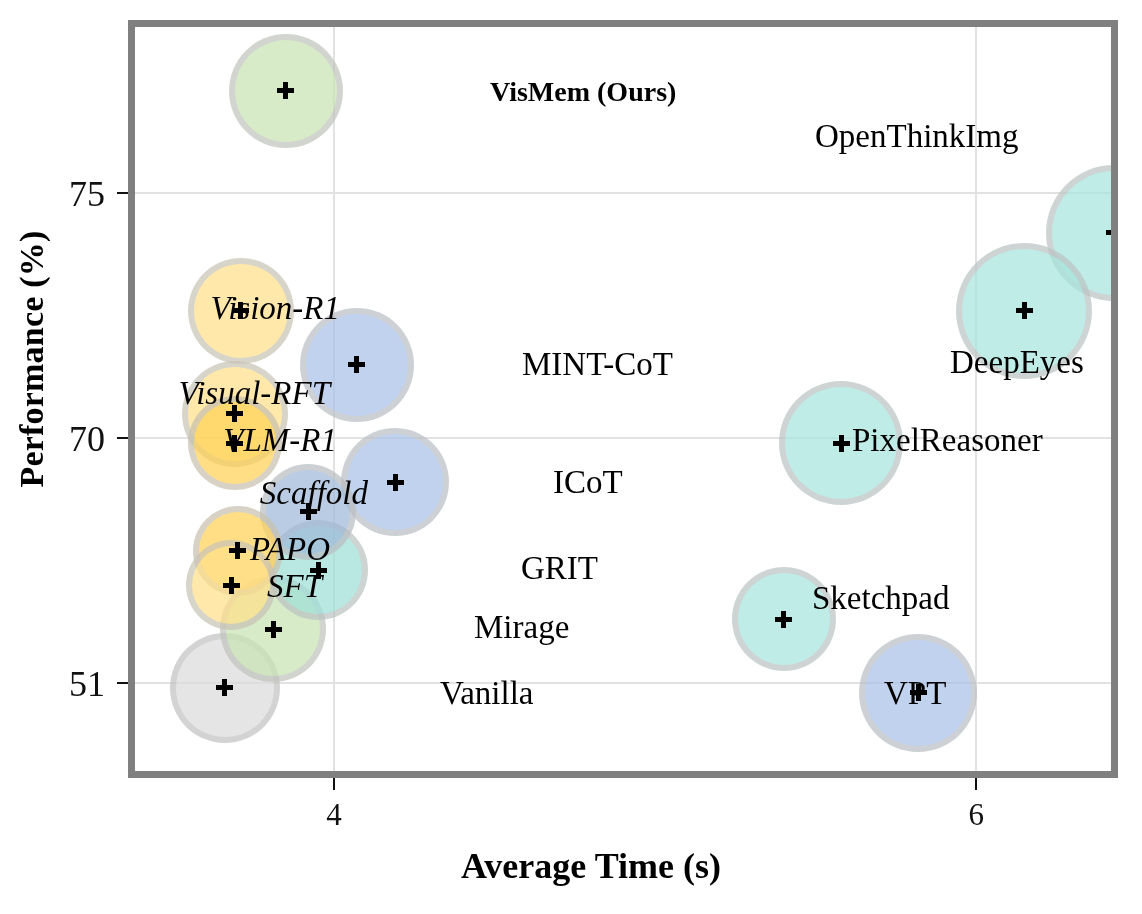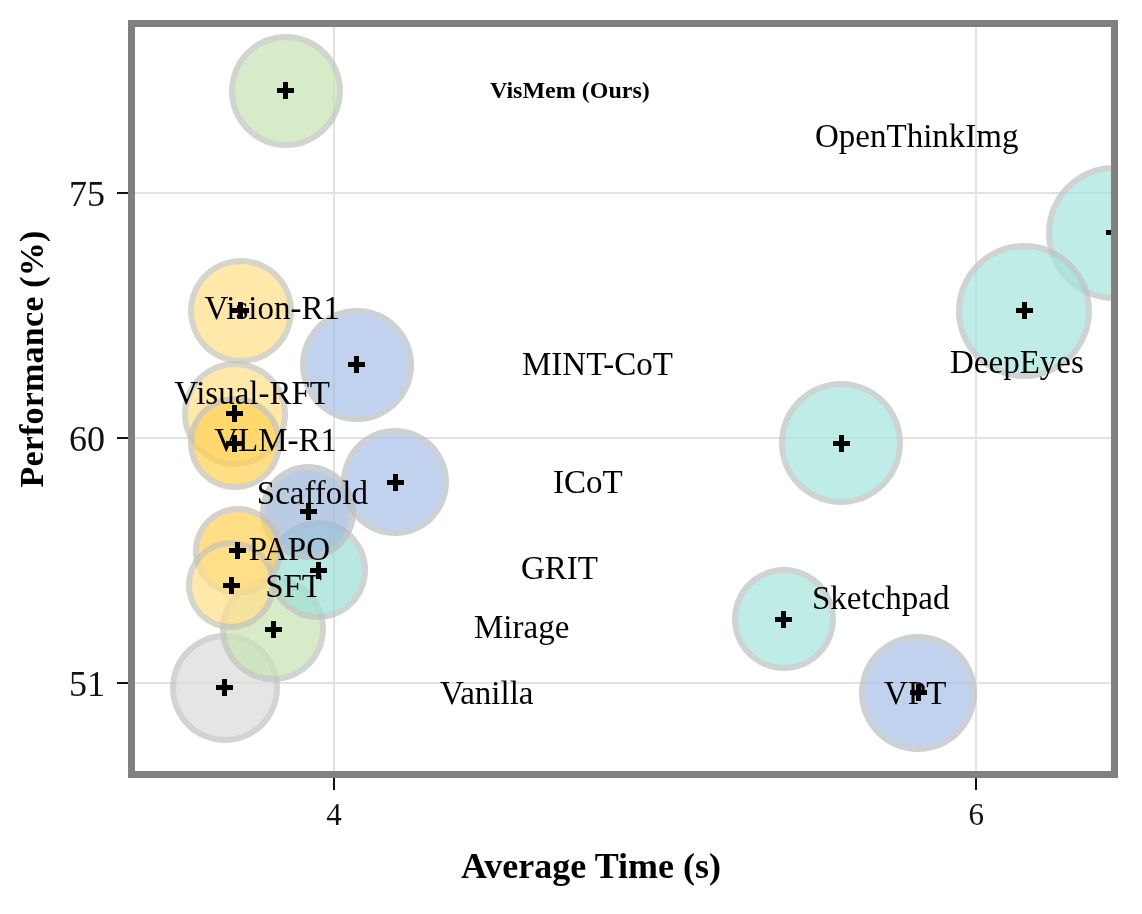--- a/index.html
+++ b/index.html
@@ -91,22 +91,22 @@
 
   
   .pt-label{
     position:absolute;
     font-size:33px;
     color:#000;
     font-family:"Liberation Serif", serif;
     white-space:nowrap;
     line-height:1;
   }
-  .pt-label.bold{font-weight:bold;font-size:24px;}
-  .pt-label.right{text-align:right;}
+  .pt-label.bold{font-weight:bold;font-size:28px;}
+  .pt-label.right{text-align:right;font-style:italic;}
 </style>
 </head>
 <body>
 
 <div id="chart-root">
 
   <div class="ylabel">Performance (%)</div>
   <div class="xlabel">Average Time (s)</div>
 
   <div class="plot-frame"></div>
@@ -150,36 +150,37 @@
       <div class="marker" style="left: 129.553px; top: 593.553px;"></div>
       <div class="marker" style="left: 640.026px; top: 583.763px;"></div>
       <div class="marker" style="left: 774.868px; top: 657.184px;"></div>
       <div class="marker" style="left: 81.3947px; top: 652.289px;"></div>
     </div>
 
   <div id="tick-layer">
       <div class="ytick-mark" style="left: 117px; top: 681.895px;"></div>
       <div class="ytick-label" style="left: 5px; top: 662.895px; width: 100px;">51</div>
       <div class="ytick-mark" style="left: 117px; top: 437.158px;"></div>
-      <div class="ytick-label" style="left: 5px; top: 418.158px; width: 100px;">60</div>
+      <div class="ytick-label" style="left: 5px; top: 418.158px; width: 100px;">70</div>
       <div class="ytick-mark" style="left: 117px; top: 192.421px;"></div>
       <div class="ytick-label" style="left: 5px; top: 173.421px; width: 100px;">75</div>
       <div class="xtick-mark" style="left: 333.053px; top: 778px;"></div>
       <div class="xtick-label" style="left: 274.053px; top: 797px; width: 120px;">4</div>
       <div class="xtick-mark" style="left: 975.158px; top: 778px;"></div>
       <div class="xtick-label" style="left: 916.158px; top: 797px; width: 120px;">6</div>
     </div>
 
 <div class="pt-label bold" style="left: 490px; top: 78px;">VisMem (Ours)</div>
     <div class="pt-label" style="left: 950px; top: 346px;">DeepEyes</div>
     <div class="pt-label" style="left: 815px; top: 120px;">OpenThinkImg</div>
     <div class="pt-label right" style="right: 802px; top: 292px;">Vision-R1</div>
     <div class="pt-label right" style="right: 812px; top: 377px;">Visual-RFT</div>
     <div class="pt-label" style="left: 522px; top: 348px;">MINT-CoT</div>
     <div class="pt-label right" style="right: 805px; top: 424px;">VLM-R1</div>
+    <div class="pt-label" style="left: 852px; top: 424px;">PixelReasoner</div>
     <div class="pt-label" style="left: 553px; top: 466px;">ICoT</div>
     <div class="pt-label right" style="right: 774px; top: 477px;">Scaffold</div>
     <div class="pt-label right" style="right: 812px; top: 533px;">PAPO</div>
     <div class="pt-label" style="left: 521px; top: 552px;">GRIT</div>
     <div class="pt-label right" style="right: 820px; top: 570px;">SFT</div>
     <div class="pt-label" style="left: 474px; top: 611px;">Mirage</div>
     <div class="pt-label" style="left: 812px; top: 582px;">Sketchpad</div>
     <div class="pt-label" style="left: 884px; top: 677px;">VPT</div>
     <div class="pt-label" style="left: 440px; top: 677px;">Vanilla</div>
   </div>

